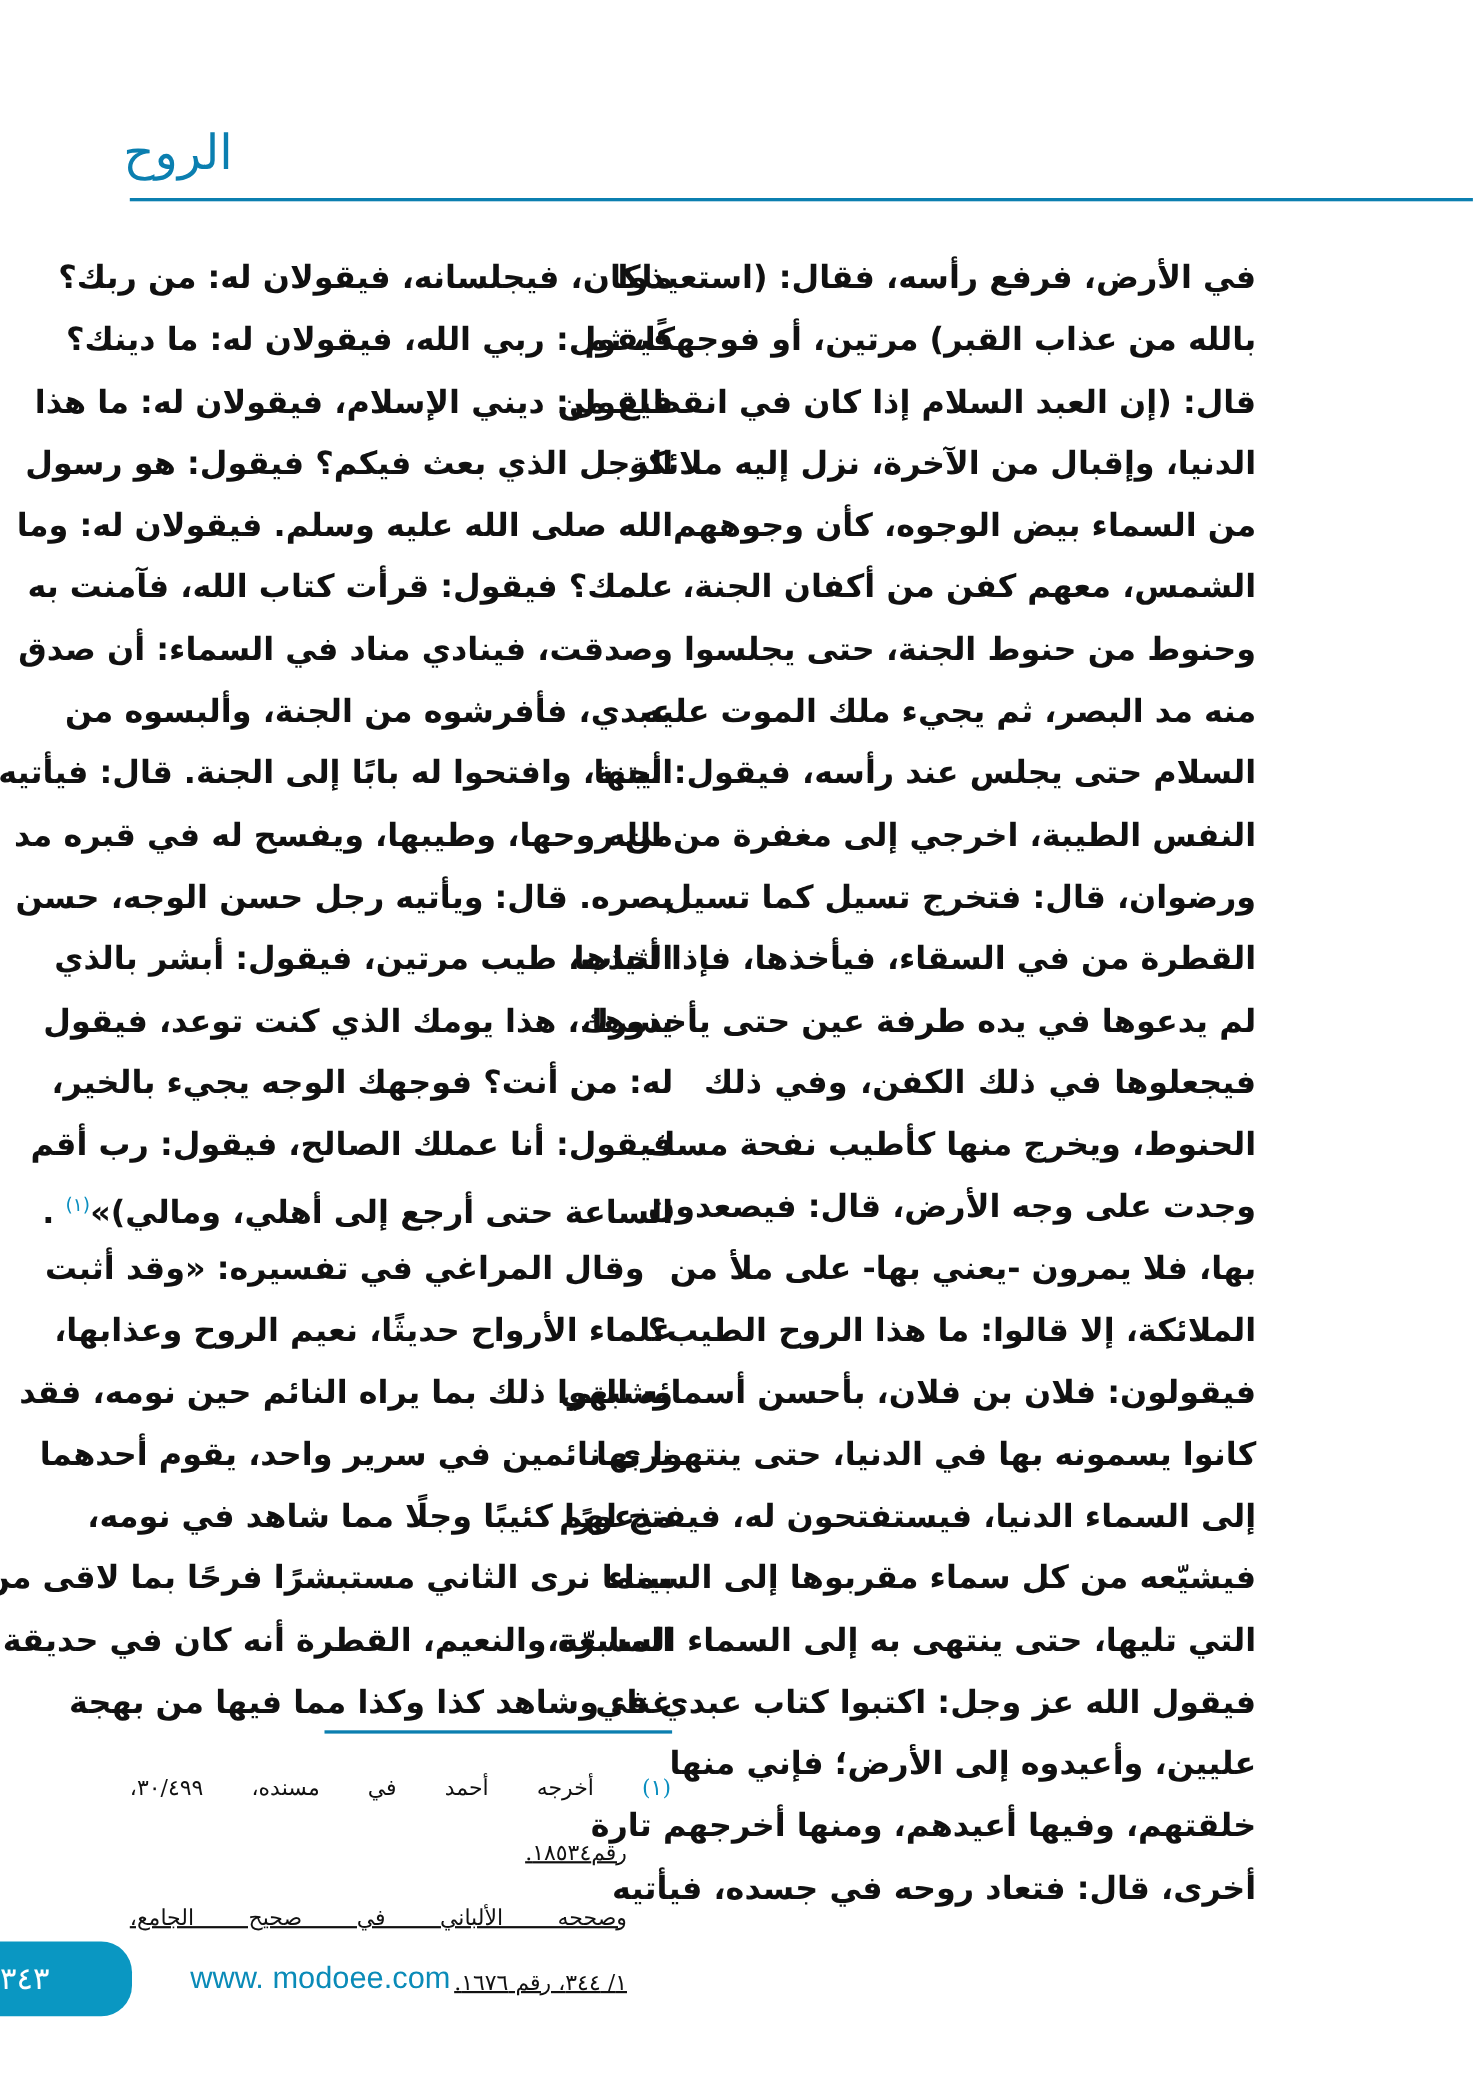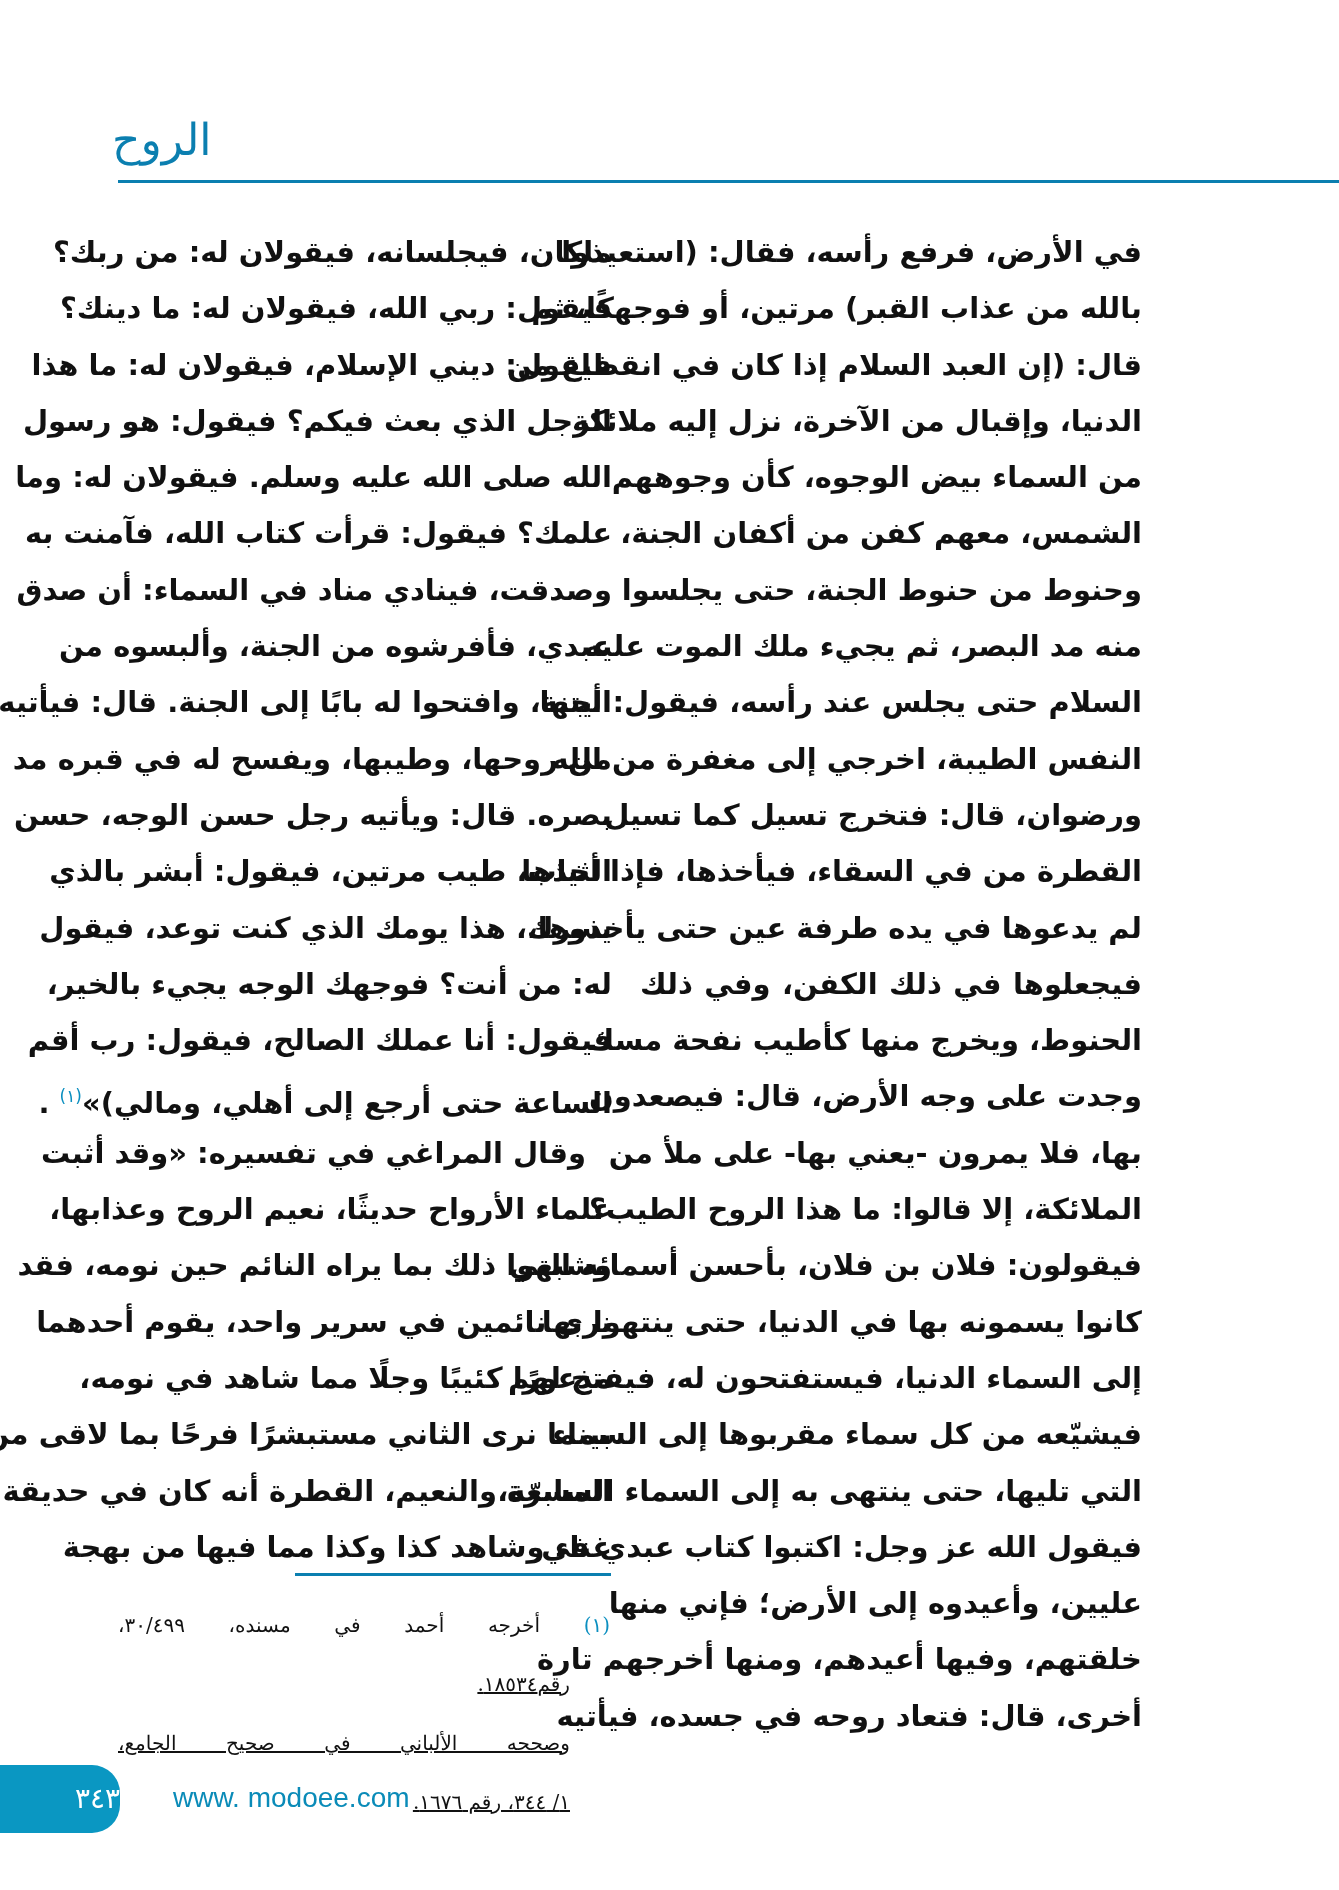--- a/index.html
+++ b/index.html
@@ -20,21 +20,21 @@
   .sup { color: #0b8fc0; font-size: 17px; vertical-align: super; font-weight: normal; }
   .fn-rule { position: absolute; left: 295px; width: 316px; top: 1573px; height: 3px; background: #0b7fb0; }
   .footnotes { position: absolute; left: 118px; width: 492px; top: 1580px; direction: rtl;
          font-family: "DejaVu Serif", serif; font-size: 20px; color: #111; }
   .fn-line { display: block; height: 27px; line-height: 27px; white-space: nowrap; margin-top: 32px; }
   .fn-line.justify { text-align: justify; text-align-last: justify; }
   .fn-line.sub { padding-right: 40px; text-decoration: underline; }
   .fn-num { color: #0b8fc0; }
   .page-badge { position: absolute; left: 0; top: 1765px; width: 120px; height: 68px;
          background: #0a97c2; border-radius: 0 28px 28px 0; color: #fff;
-         font-size: 28px; line-height: 68px; text-align: right; direction: rtl; }
+         font-size: 28px; line-height: 68px; text-align: left; direction: rtl; }
   .site-url { position: absolute; left: 173px; top: 1778px; font-family: "Liberation Sans", sans-serif;
          font-size: 28px; line-height: 40px; color: #0a8bb8; }
 </style>
 </head>
 <body>
 
 <div class="header-title">الروح</div>
 <div class="header-rule"></div>
 
 <div class="col col-right" id="col-right">

